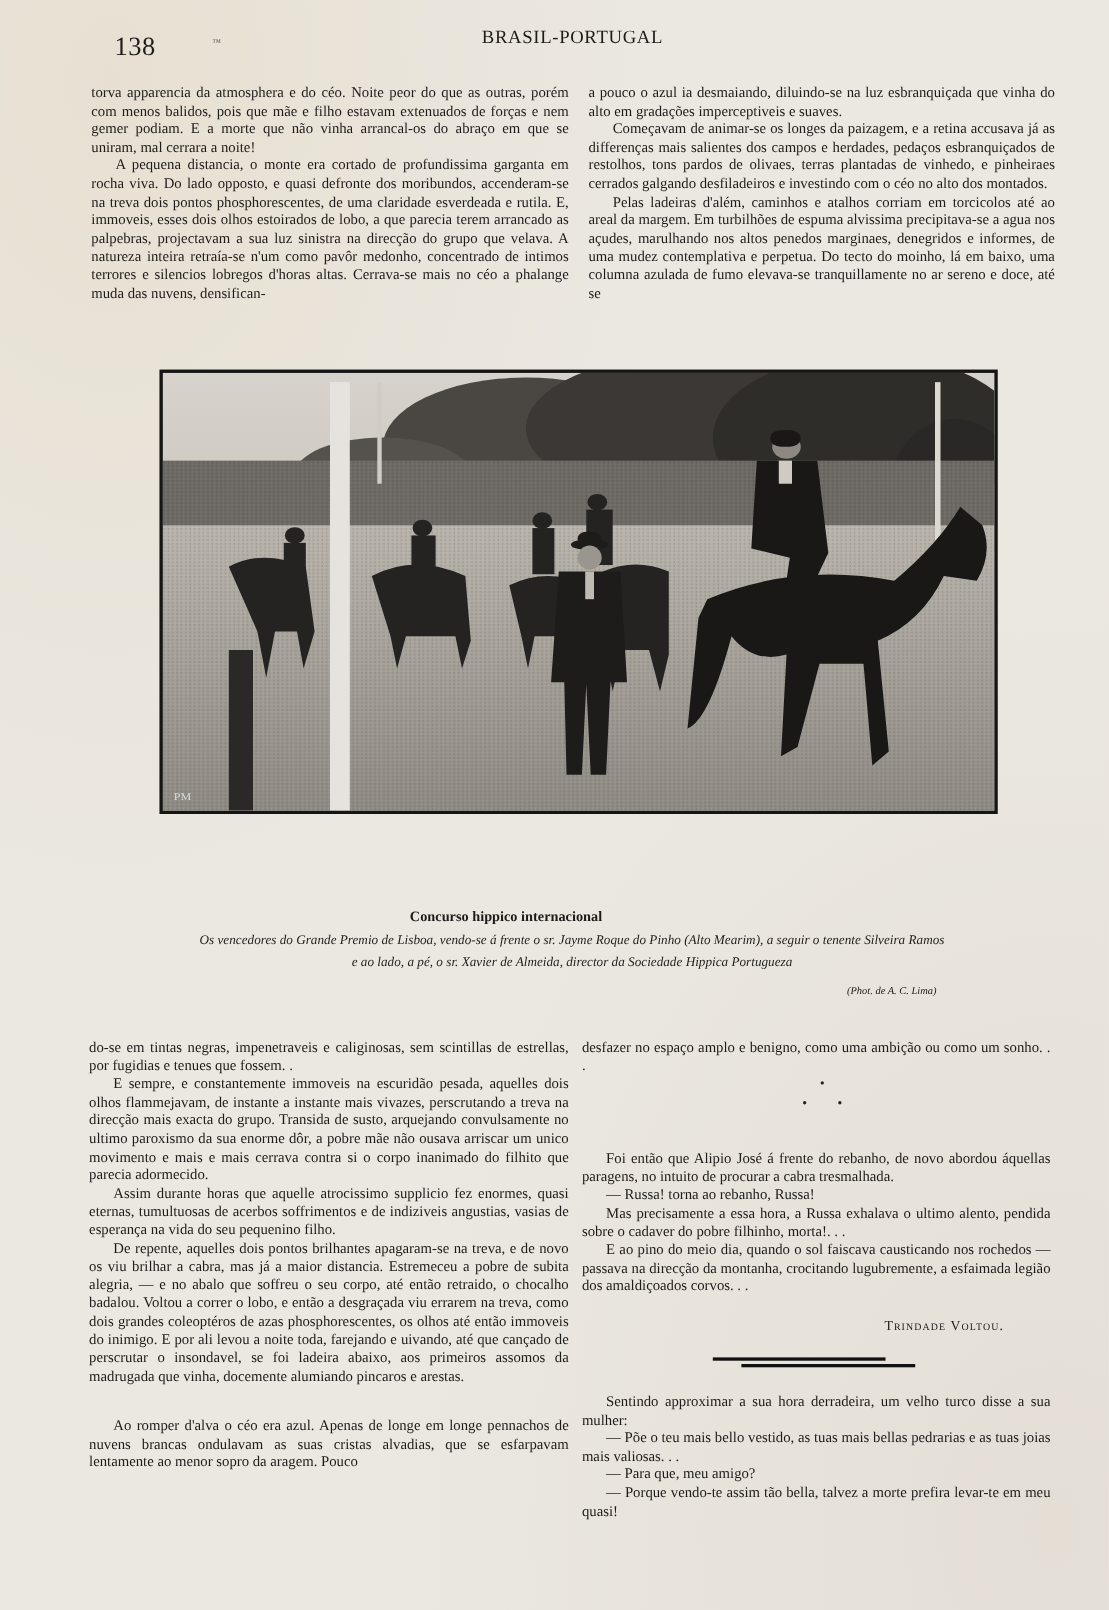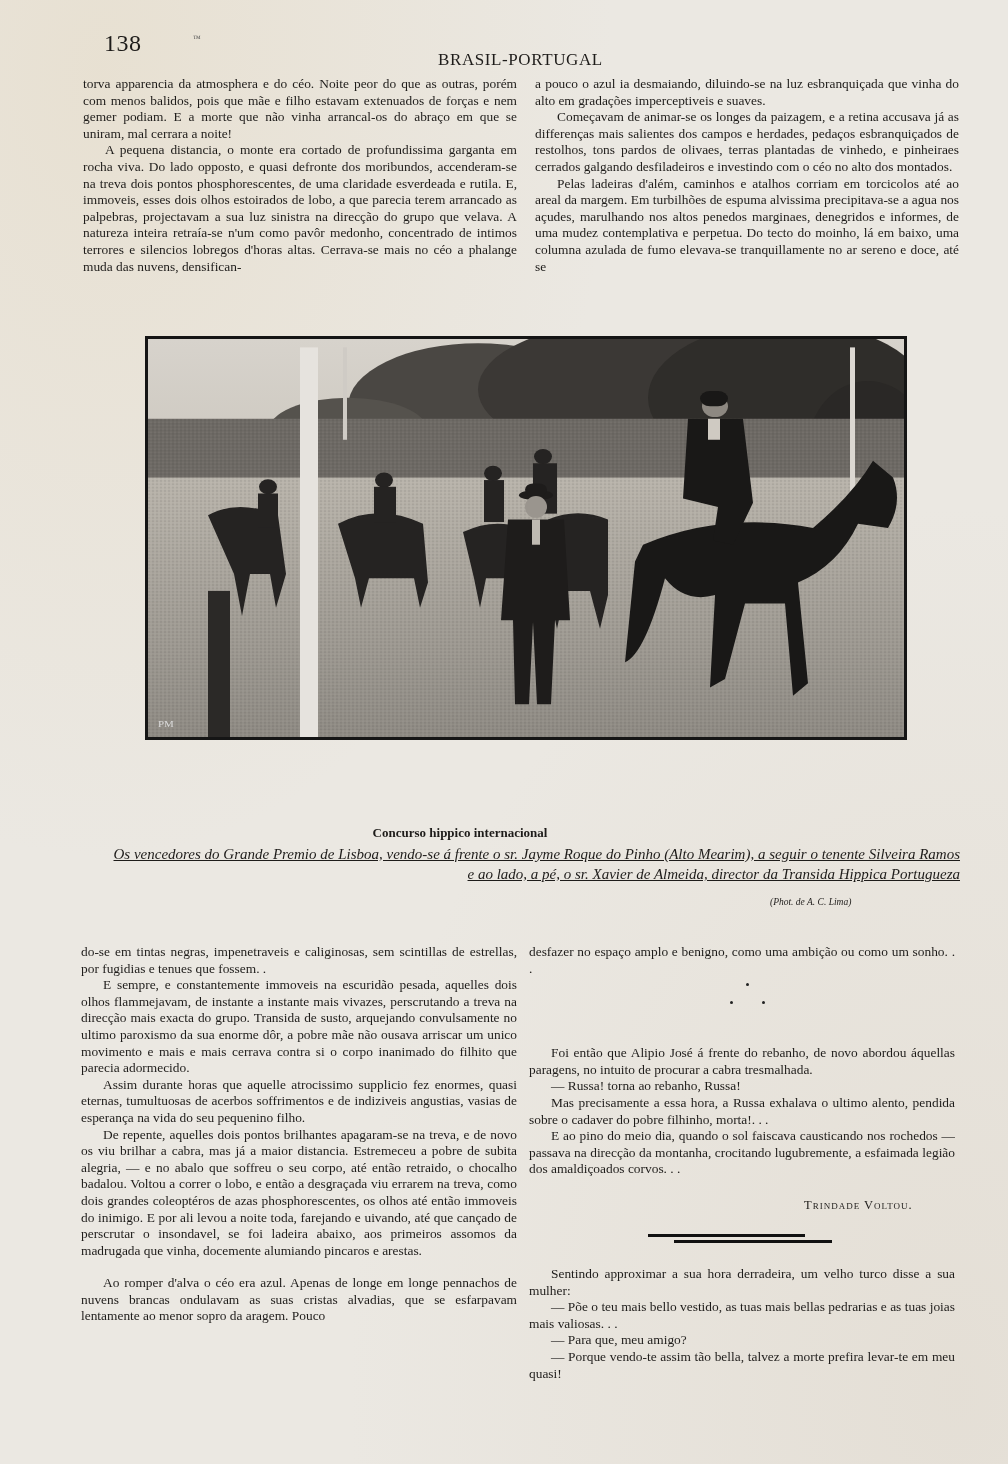--- a/index.html
+++ b/index.html
@@ -18,51 +18,51 @@
         #ebe8e2;
     }
     .page-number {
       position: absolute; left: 104px; top: 30px;
       font-size: 24px; letter-spacing: 0.5px;
     }
     .header-mark {
       position: absolute; left: 193px; top: 34px; font-size: 8px; color: #555;
     }
     .running-head {
-      position: absolute; left: 438px; top: 50px;
+      position: absolute; left: 438px; top: 24px;
       font-size: 17px; letter-spacing: 0.6px;
     }
     .col {
       position: absolute;
       font-size: 13.4px; line-height: 16.6px;
       text-align: justify;
     }
     .col p { margin: 0; }
     .col p.indent { text-indent: 22px; }
-    .col p.space-before { margin-top: 16px; }
+    .col p.space-before { margin-top: 29px; }
     #col-top-left { left: 83px; top: 76px; width: 434px; }
     #col-top-right { left: 535px; top: 76px; width: 424px; }
     #col-bot-left { left: 81px; top: 944px; width: 436px; }
     #col-bot-right { left: 529px; top: 944px; width: 426px; }
 
     .photo-frame {
       position: absolute; left: 145px; top: 336px; width: 762px; height: 404px;
       border: 3px solid #151515; box-sizing: border-box;
       background: #bdb8b0; overflow: hidden;
     }
     .photo-frame svg { display: block; width: 100%; height: 100%; }
 
     .caption-title {
       position: absolute; left: 0; width: 920px; top: 825px;
       text-align: center; font-weight: bold; font-size: 13px;
       font-family: "Liberation Sans Narrow", "Liberation Serif", serif;
     }
     .caption-text {
       position: absolute; left: 80px; width: 880px; top: 844px;
-      text-align: right; font-style: italic; font-size: 15px; line-height: 20px; text-decoration: underline;
+      text-align: center; font-style: italic; font-size: 12px; line-height: 20px;
     }
     .photo-credit {
       position: absolute; left: 770px; top: 897px;
       font-size: 9.5px; font-style: italic;
     }
 
     .asterism {
       position: absolute; left: 720px; top: 983px; width: 60px; height: 30px;
     }
     .asterism span {
@@ -168,21 +168,21 @@
         <rect x="560" y="95" width="12" height="25" fill="#cfcac2"></rect>
       </g>
 
       <text x="10" y="462" font-size="11" fill="#ddd" font-family="Liberation Serif, serif">PM</text>
     </svg>
   </div>
 
   <div class="caption-title">Concurso hippico internacional</div>
   <div class="caption-text">
     <div>Os vencedores do Grande Premio de Lisboa, vendo-se á frente o sr. Jayme Roque do Pinho (Alto Mearim), a seguir o tenente Silveira Ramos</div>
-    <div>e ao lado, a pé, o sr. Xavier de Almeida, director da Transida Hippica Portugueza</div>
+    <div>e ao lado, a pé, o sr. Xavier de Almeida, director da Sociedade Hippica Portugueza</div>
   </div>
   <div class="photo-credit">(Phot. de A. C. Lima)</div>
 
   <div class="col" id="col-bot-left">
     <p>do-se em tintas negras, impenetraveis e caliginosas, sem scintillas de estrellas, por fugidias e tenues que fossem. .</p>
     <p class="indent">E sempre, e constantemente immoveis na escuridão pesada, aquelles dois olhos flammejavam, de instante a instante mais vivazes, perscrutando a treva na direcção mais exacta do grupo. Transida de susto, arquejando convulsamente no ultimo paroxismo da sua enorme dôr, a pobre mãe não ousava arriscar um unico movimento e mais e mais cerrava contra si o corpo inanimado do filhito que parecia adormecido.</p>
     <p class="indent">Assim durante horas que aquelle atrocissimo supplicio fez enormes, quasi eternas, tumultuosas de acerbos soffrimentos e de indiziveis angustias, vasias de esperança na vida do seu pequenino filho.</p>
     <p class="indent">De repente, aquelles dois pontos brilhantes apagaram-se na treva, e de novo os viu brilhar a cabra, mas já a maior distancia. Estremeceu a pobre de subita alegria, — e no abalo que soffreu o seu corpo, até então retraido, o chocalho badalou. Voltou a correr o lobo, e então a desgraçada viu errarem na treva, como dois grandes coleoptéros de azas phosphorescentes, os olhos até então immoveis do inimigo. E por ali levou a noite toda, farejando e uivando, até que cançado de perscrutar o insondavel, se foi ladeira abaixo, aos primeiros assomos da madrugada que vinha, docemente alumiando pincaros e arestas.</p>
     <p class="indent space-before">Ao romper d'alva o céo era azul. Apenas de longe em longe pennachos de nuvens brancas ondulavam as suas cristas alvadias, que se esfarpavam lentamente ao menor sopro da aragem. Pouco</p>
   </div>

